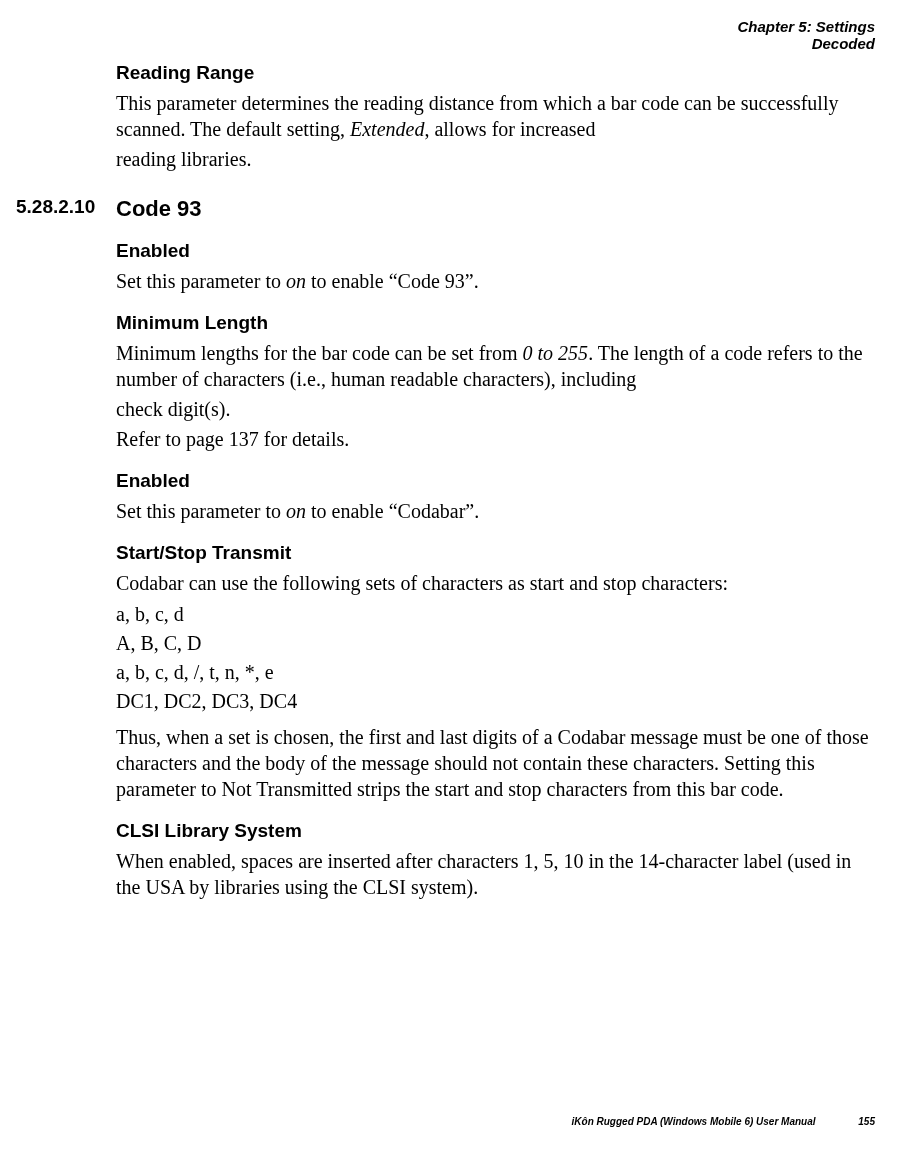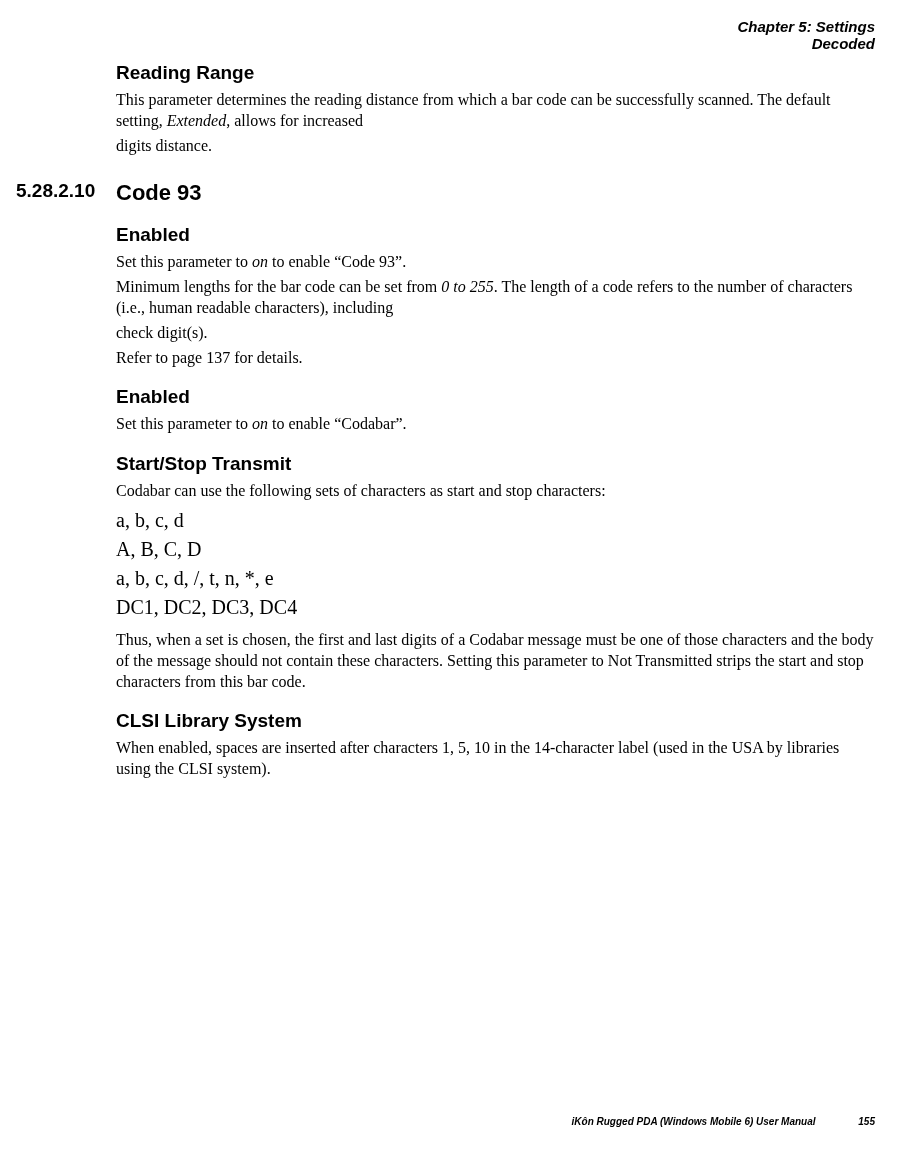--- a/index.html
+++ b/index.html
@@ -56,21 +56,21 @@
       font-size: 22px;
     }
     .sub-head {
       font-family: "Trebuchet MS", "Arial", sans-serif;
       font-weight: bold;
       font-size: 19px;
       margin-top: 18px;
       margin-bottom: 6px;
     }
     .body-text {
-      font-size: 16px;
+      font-size: 20px;
       line-height: 1.3;
       margin: 4px 0;
     }
     .body-text .ital { font-style: italic; }
     .list-line {
       font-size: 20px;
       line-height: 1.45;
       margin: 0;
     }
     .footer {
@@ -97,32 +97,33 @@
     <div>Chapter 5:  Settings</div>
     <div>Decoded</div>
   </div>
 
   <div class="content">
 
     <div class="sub-head" style="margin-top:0">Reading Range</div>
     <p class="body-text">
       <span>This parameter determines the reading distance from which a bar code can be successfully scanned. The default setting, </span><span class="ital">Extended</span><span>, allows for increased</span>
     </p>
-    <p class="body-text" style="margin-top:0">digits distance.</p>
+    <p class="body-text" style="margin-top:0">reading libraries.</p>
 
     <div class="sec-num-row">
       <span class="sec-num">5.28.2.10</span>
       <span class="sec-title">Code 93</span>
     </div>
 
     <div class="sub-head">Enabled</div>
     <p class="body-text">
       <span>Set this parameter to </span><span class="ital">on</span><span> to enable “Code 93”.</span>
     </p>
 
+    <div class="sub-head">Minimum Length</div>
     <p class="body-text">
       <span>Minimum lengths for the bar code can be set from </span><span class="ital">0 to 255</span><span>. The length of a code refers to the number of characters (i.e., human readable characters), including</span>
     </p>
     <p class="body-text" style="margin-top:0">check digit(s).</p>
 
     <p class="body-text">Refer to page 137 for details.</p>
 
 
     <div class="sub-head">Enabled</div>
     <p class="body-text">

